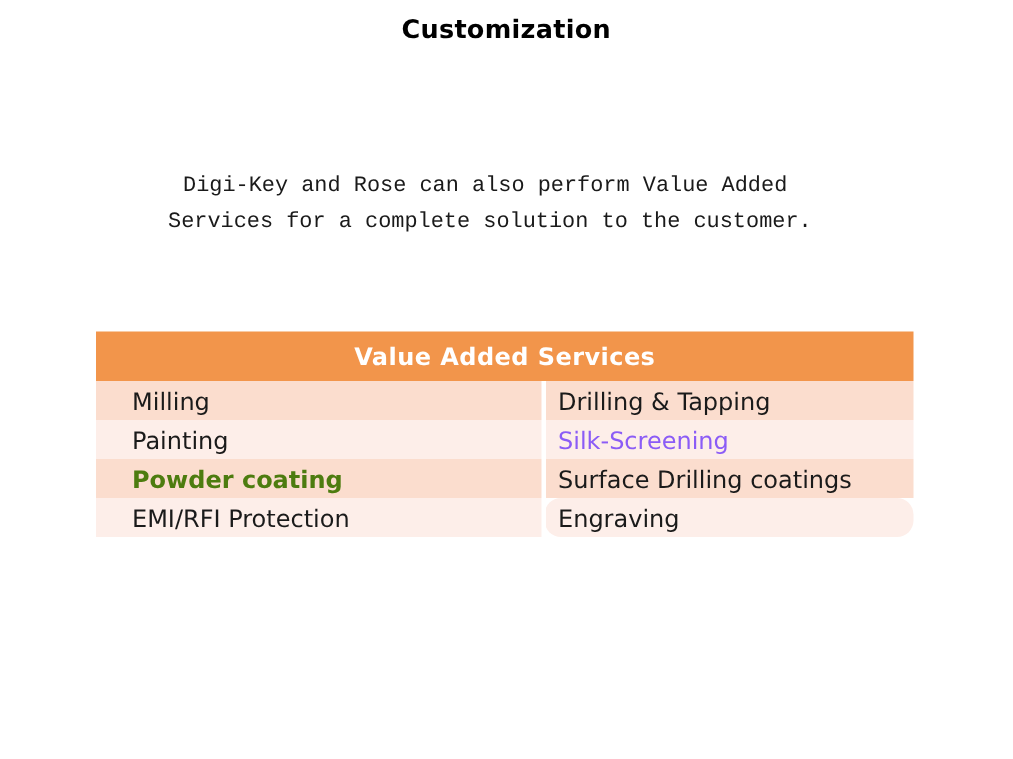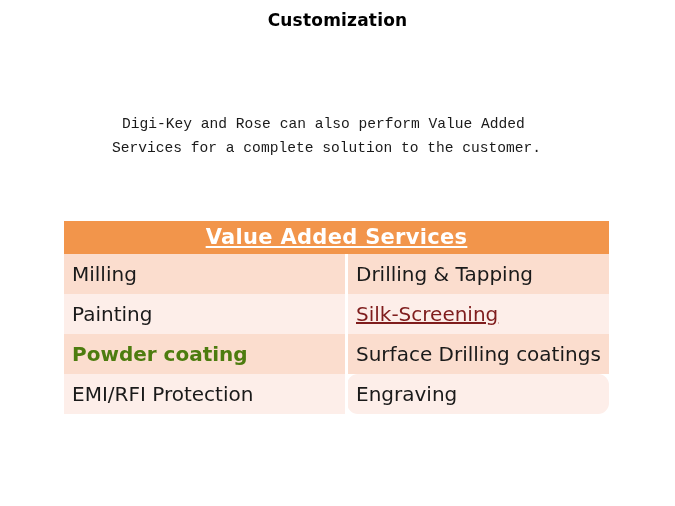--- a/index.html
+++ b/index.html
@@ -51,31 +51,30 @@
     border-collapse: collapse;
   }
   .vas-header-row th {
     padding: 0;
   }
   .vas-header {
     height: 33px;
     line-height: 33px;
     text-align: center;
     font-family: "DejaVu Sans", sans-serif;
-    font-size: 21px;
+    font-size: 16px;
     font-weight: bold;
     color: #ffffff;
     letter-spacing: 0.3px;
-    text-decoration: underline;
   }
   .vas-table td {
-    height: 40px;
-    padding: 0 0 0 8px;
+    height: 26px;
+    padding: 0 0 0 24px;
     font-family: "DejaVu Sans", sans-serif;
-    font-size: 20px;
+    font-size: 16px;
     color: #1a1a1a;
     vertical-align: middle;
     border-right: 3px solid #ffffff;
     white-space: nowrap;
   }
   .vas-table td.col-2 {
     border-right: none;
     padding-left: 8px;
   }
   .vas-table td.col-1 {
@@ -100,21 +99,21 @@
         </th>
       </tr>
     </thead>
     <tbody>
       <tr>
         <td class="col-1" style="background: rgb(251, 221, 206); color: rgb(26, 26, 26);">Milling</td>
         <td class="col-2" style="background: rgb(251, 221, 206); color: rgb(26, 26, 26);">Drilling &amp; Tapping</td>
       </tr>
       <tr>
         <td class="col-1" style="background: rgb(253, 238, 233); color: rgb(26, 26, 26);">Painting</td>
-        <td class="col-2" style="background: rgb(253, 238, 233); color: #7f1d1d; text-decoration: underline;">Silk-Screening</td>
+        <td class="col-2" style="background: rgb(253, 238, 233); color: #8b5cf6;">Silk-Screening</td>
       </tr>
       <tr>
         <td class="col-1" style="background: rgb(251, 221, 206); color: #4d7c0f; font-weight: bold;">Powder coating</td>
         <td class="col-2" style="background: rgb(251, 221, 206); color: rgb(26, 26, 26);">Surface  Drilling coatings</td>
       </tr>
       <tr>
         <td class="col-1" style="background: rgb(253, 238, 233); color: rgb(26, 26, 26);">EMI/RFI Protection</td>
         <td class="col-2" style="background: rgb(253, 238, 233); color: rgb(26, 26, 26); border-radius: 11px;">Engraving</td>
       </tr>
     </tbody>

